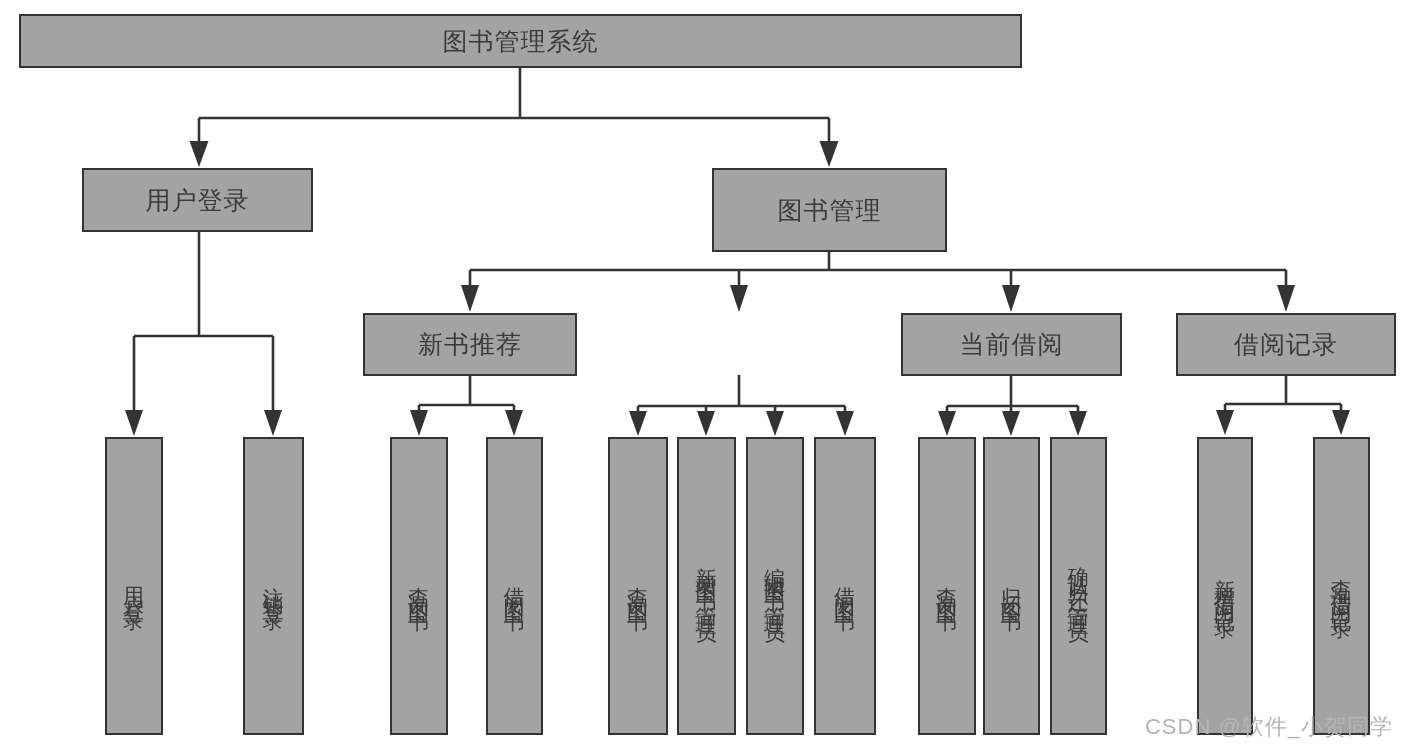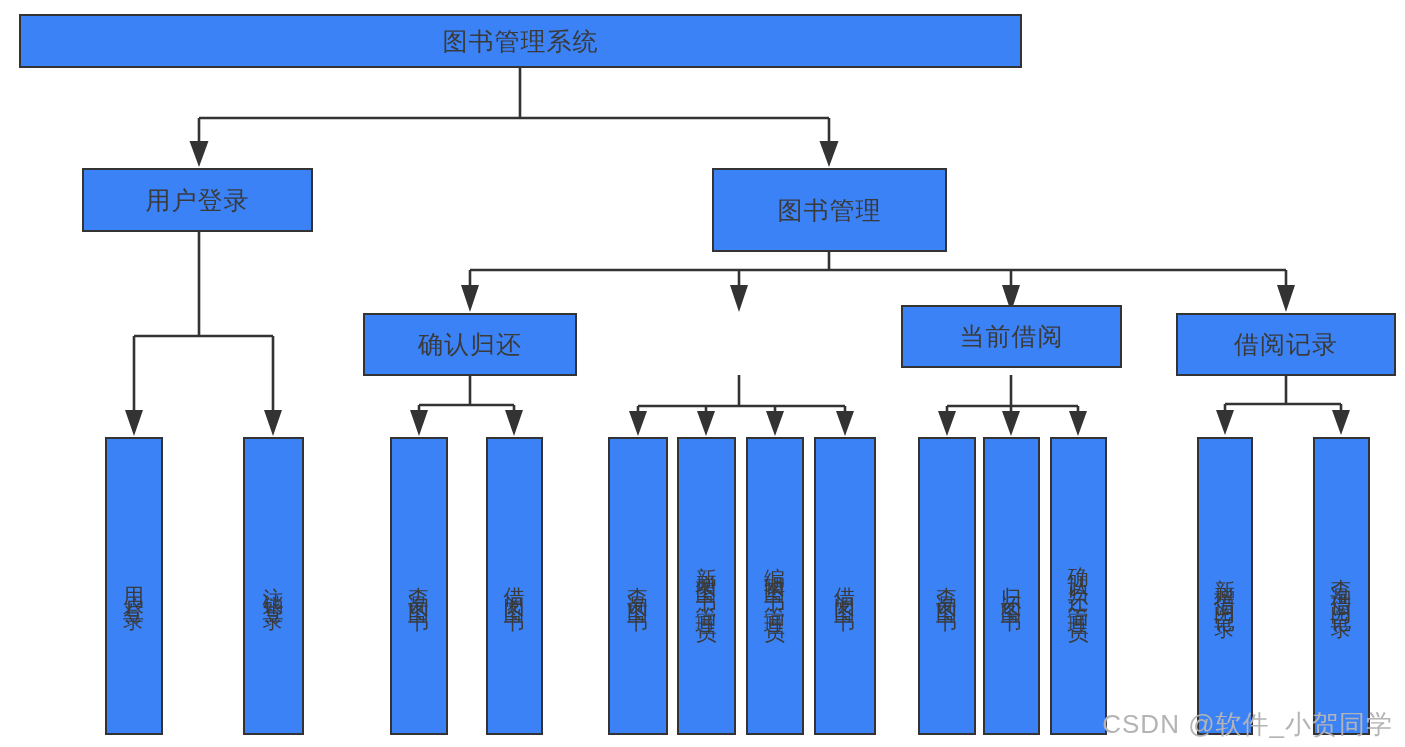--- a/index.html
+++ b/index.html
@@ -8,21 +8,21 @@
     width: 1405px;
     height: 747px;
     background: #ffffff;
     font-family: "Liberation Sans", sans-serif;
     overflow: hidden;
   }
   .box {
     position: absolute;
     box-sizing: border-box;
     border: 2.5px solid #333333;
-    background: #3b82f6;
+    background: #a3a3a3;
     display: flex;
     align-items: center;
     justify-content: center;
     color: #3a3a3a;
   }
   .hbox { font-size: 25px; letter-spacing: 1px; }
   .vbox span {
     writing-mode: vertical-lr;
     text-orientation: mixed;
     font-size: 21px;
@@ -35,21 +35,21 @@
     left: 0; top: 0;
     width: 1405px; height: 747px;
     pointer-events: none;
   }
   #connectors path { stroke: #333333; stroke-width: 2.6; fill: none; }
   #connectors polygon { fill: #333333; stroke: none; }
   #watermark {
     position: absolute;
     right: 12px;
     bottom: 5px;
-    font-size: 26px;
+    font-size: 22px;
     letter-spacing: 1px;
     color: #b4b4b6;
   }
 </style>
 </head>
 <body>
 
 <div id="canvas">
 
   <svg id="connectors" viewBox="0 0 1405 747" xmlns="http://www.w3.org/2000/svg">
@@ -88,22 +88,22 @@
 
     <polygon points="1216,410 1234,410 1225,435"></polygon>
     <polygon points="1332,410 1350,410 1341,435"></polygon>
   </svg>
 
   <div class="box hbox" style="left:19px; top:14px; width:1003px; height:54px;">图书管理系统</div>
 
   <div class="box hbox" style="left:82px; top:168px; width:231px; height:64px;">用户登录</div>
   <div class="box hbox" style="left:712px; top:168px; width:235px; height:84px;">图书管理</div>
 
-  <div class="box hbox" style="left:363px; top:313px; width:214px; height:63px;">确认归还</div>
-  <div class="box hbox" style="left:901px; top:305px; width:221px; height:63px;">当前借阅</div>
+  <div class="box hbox" style="left:363px; top:313px; width:214px; height:63px;">新书推荐</div>
+  <div class="box hbox" style="left:901px; top:313px; width:221px; height:63px;">当前借阅</div>
   <div class="box hbox" style="left:1176px; top:313px; width:220px; height:63px;">借阅记录</div>
 
   <div class="box vbox" style="left:105px; top:437px; width:58px; height:298px;">
     <span>用户登录</span>
   </div>
   <div class="box vbox" style="left:243px; top:437px; width:61px; height:298px;">
     <span>注销登录</span>
   </div>
 
   <div class="box vbox" style="left:390px; top:437px; width:58px; height:298px;">

